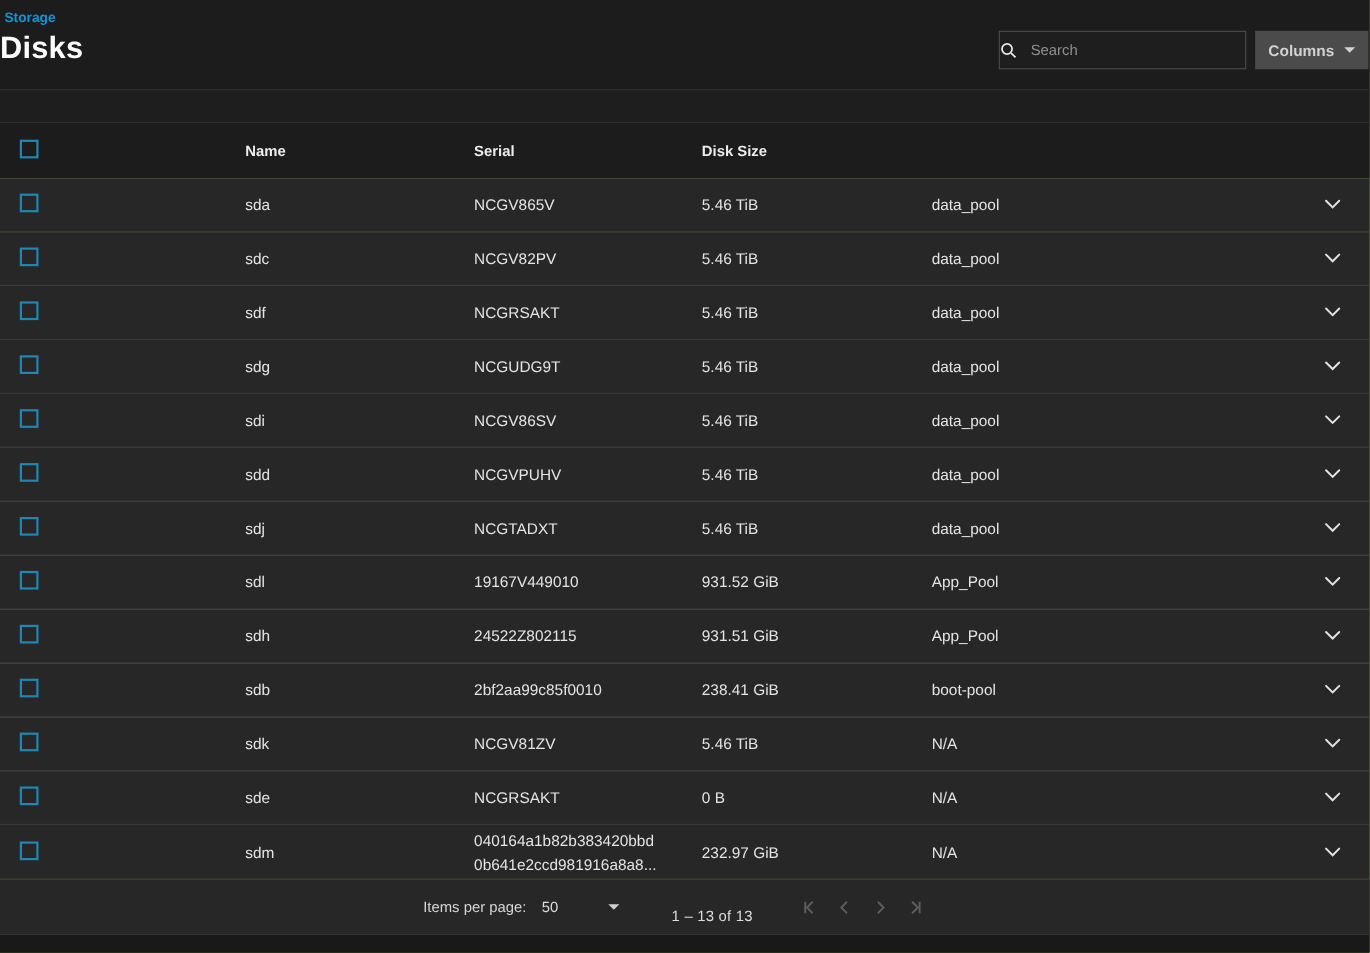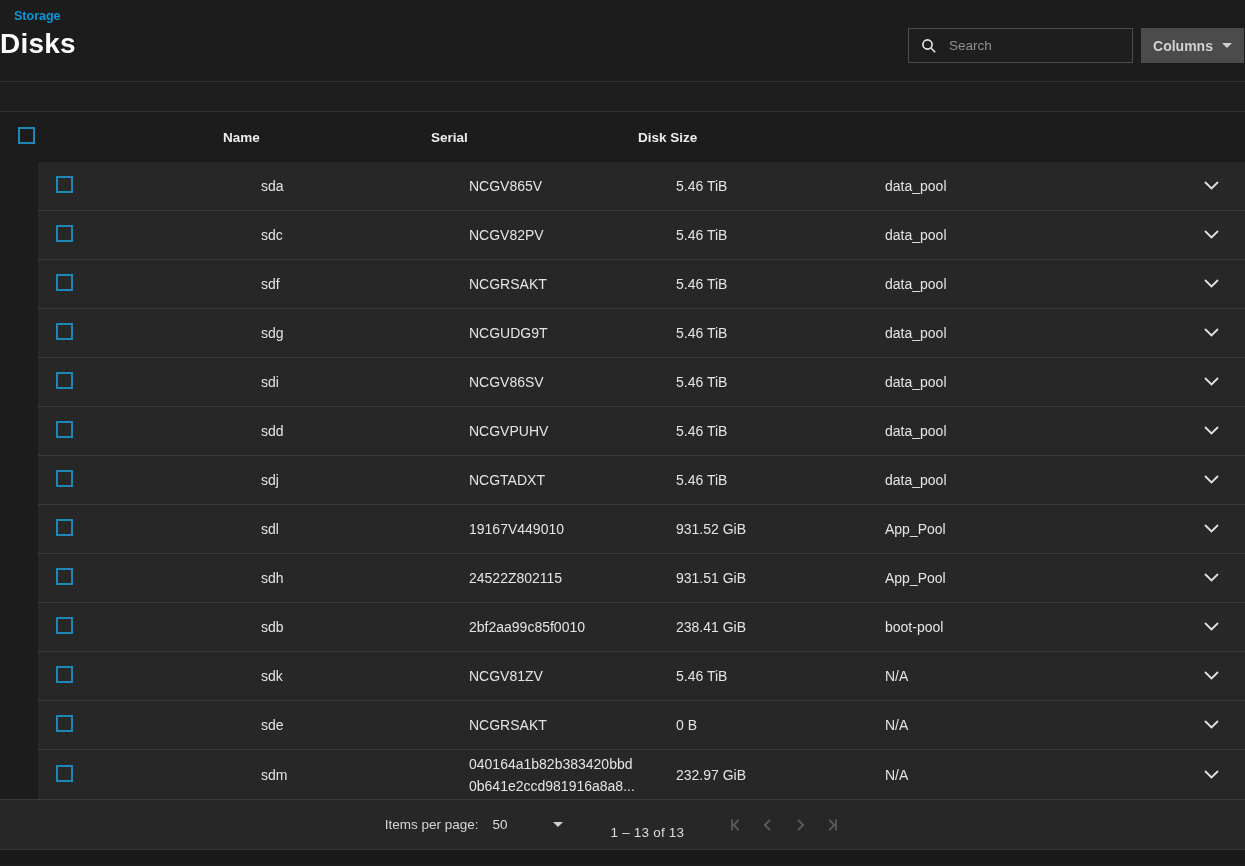--- a/index.html
+++ b/index.html
@@ -18,21 +18,21 @@
   }
 
   
   .page-header {
     position: relative;
     height: 81px;
     background: #1c1c1c;
   }
   .breadcrumb {
     position: absolute;
-    left: 14px;
+    left: 4px;
     top: 9px;
     font-size: 12.5px;
     font-weight: 700;
     color: #0d95d8;
     text-decoration: none;
     cursor: pointer;
   }
   .page-title {
     position: absolute;
     left: 0;
@@ -45,21 +45,21 @@
   .search-box {
     position: absolute;
     top: 28px;
     right: 112px;
     width: 225px;
     height: 35px;
     border: 1px solid #4c4c4c;
     background: #1e1e1e;
     display: flex;
     align-items: center;
-    padding: 0 12px;
+    padding: 0 0;
   }
   .search-box svg { flex: 0 0 auto; }
   .search-input {
     flex: 1;
     margin-left: 12px;
     border: none;
     outline: none;
     background: transparent;
     color: #e8e8e8;
     font-size: 13.5px;
@@ -106,21 +106,21 @@
     grid-template-columns: 223px 208px 207px 209px 1fr 55px;
     align-items: center;
   }
   .thead {
     height: 50px;
     background: #1c1c1c;
     font-size: 13.5px;
     font-weight: 700;
     color: #ededed;
   }
-  .rows { background: #bef264; margin-left: 38px; }
+  .rows { background: #bef264; }
   .trow {
     min-height: 49px;
     background: #272727;
     border-bottom: 1px solid #3a3a3a;
     font-size: 14px;
     color: #e4e4e4;
     cursor: pointer;
   }
   .trow:last-child { border-bottom: none; }
   .cell-check { padding-left: 18px; }

